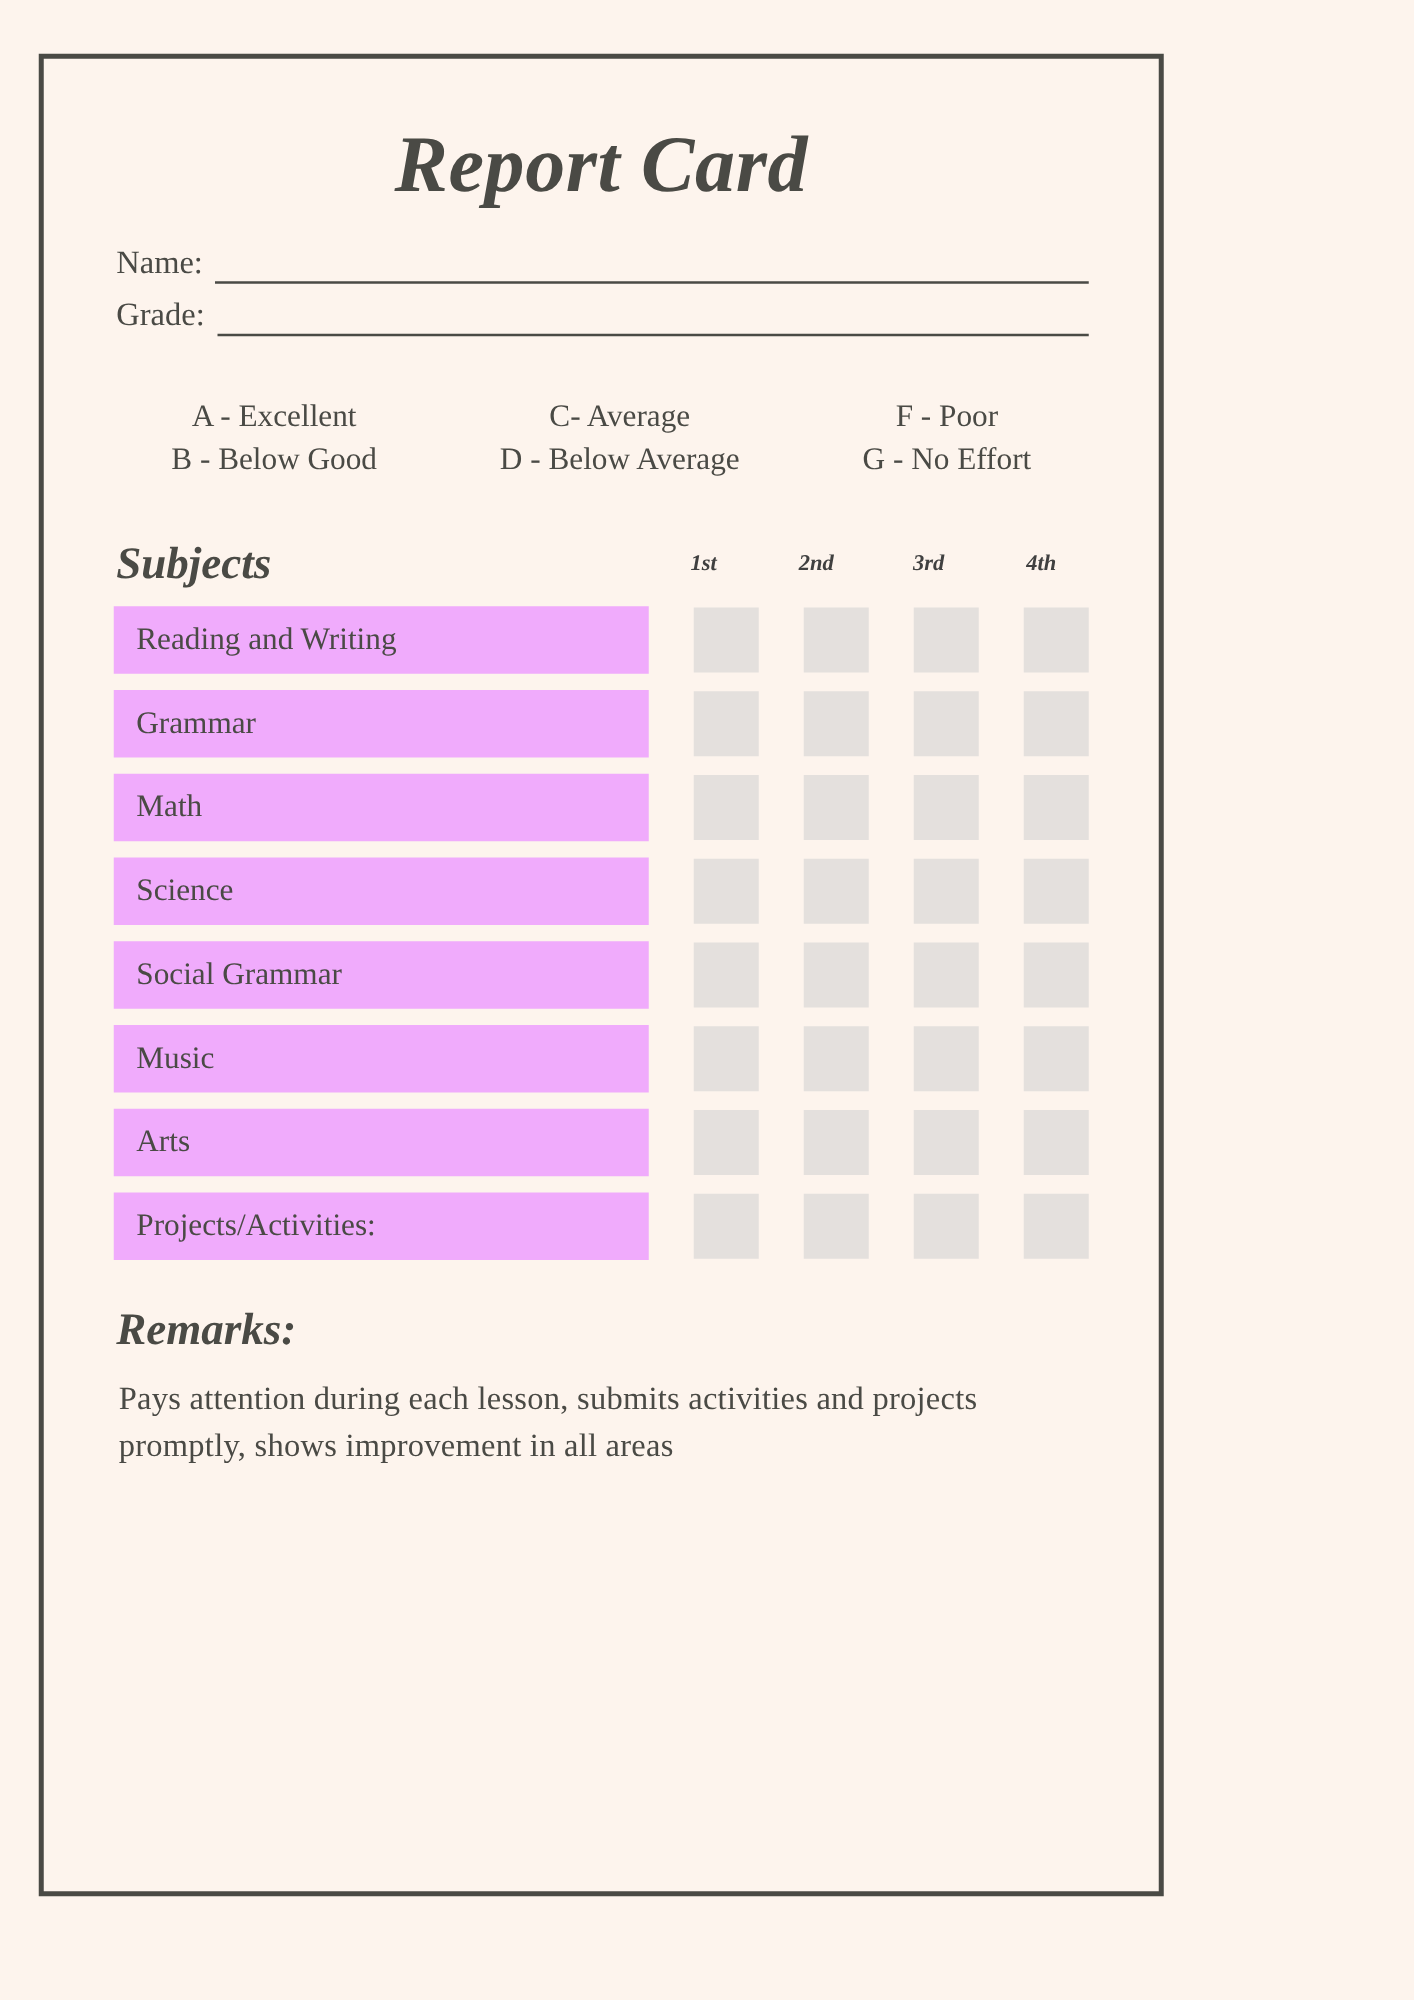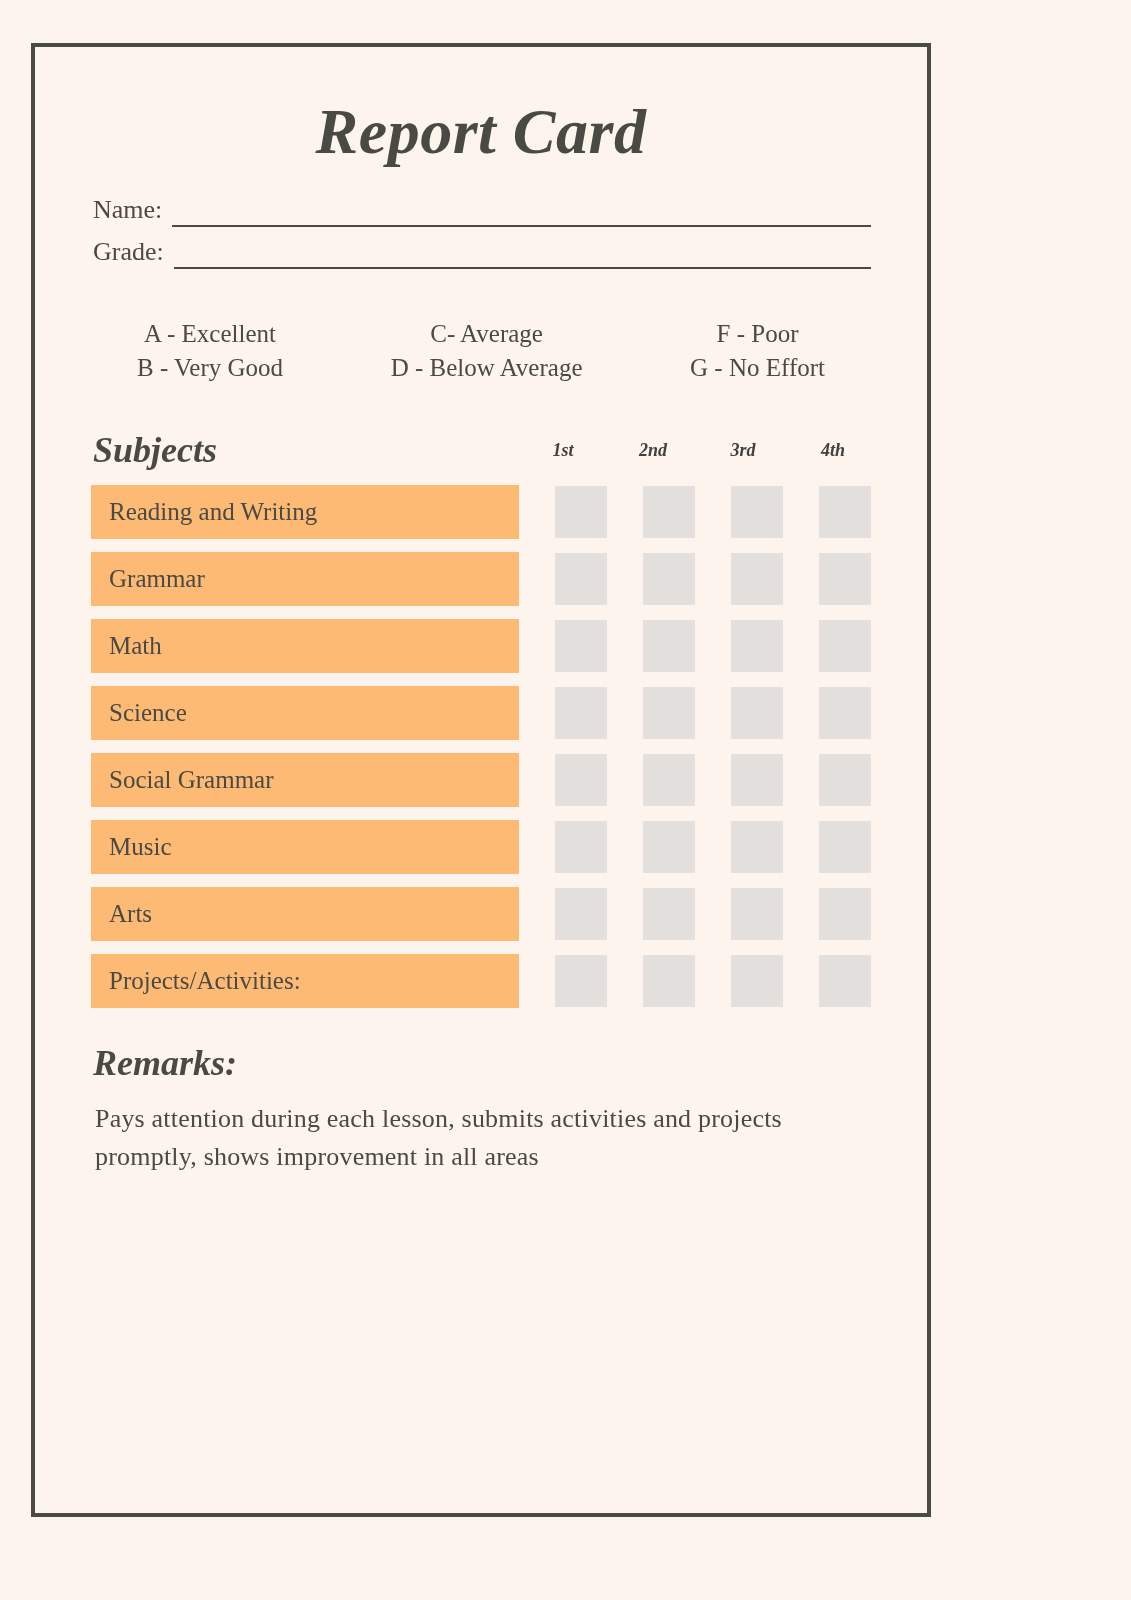--- a/index.html
+++ b/index.html
@@ -100,21 +100,21 @@
   .rows {
     margin-top: 14px;
   }
   .row {
     display: flex;
     align-items: center;
     margin-bottom: 13px;
   }
   .row-label {
     flex: 1;
-    background: #fdba74;
+    background: #f0abfc;
     height: 54px;
     display: flex;
     align-items: center;
     padding-left: 18px;
     font-size: 25px;
     color: #4a4a45;
     box-sizing: border-box;
   }
   .cells { display: flex; margin-left: 36px; }
   .cell {
@@ -154,21 +154,21 @@
     </div>
 
     <div class="field-row second">
       <span class="field-label">Grade:</span>
       <span class="field-line"></span>
     </div>
 
     <div class="legend">
       <div class="legend-col">
         <div>A - Excellent</div>
-        <div>B - Very Good</div>
+        <div>B - Below Good</div>
       </div>
       <div class="legend-col">
         <div>C- Average</div>
         <div>D - Below Average</div>
       </div>
       <div class="legend-col">
         <div>F - Poor</div>
         <div>G - No Effort</div>
       </div>
     </div>

